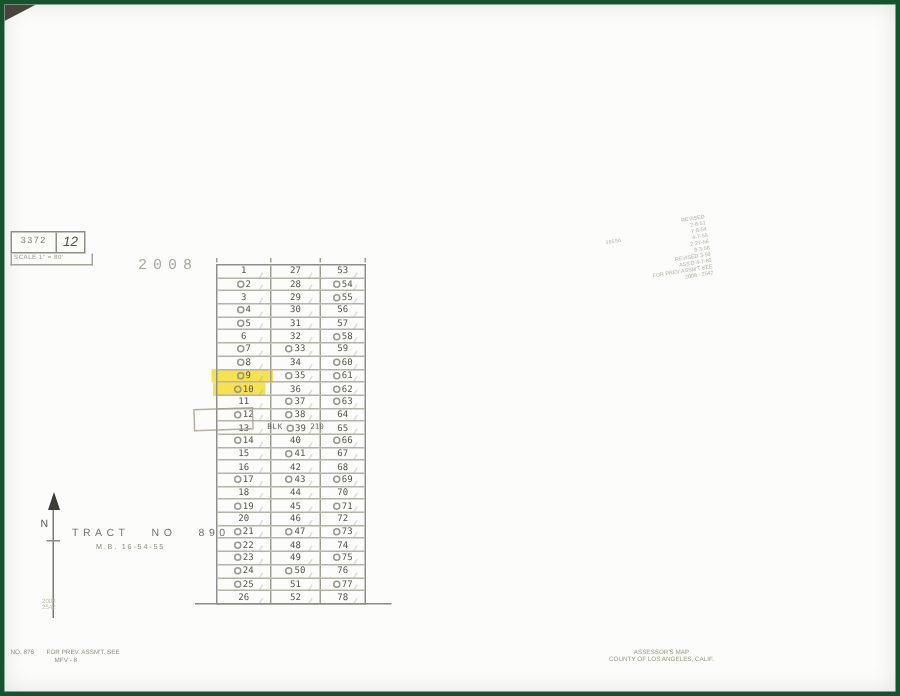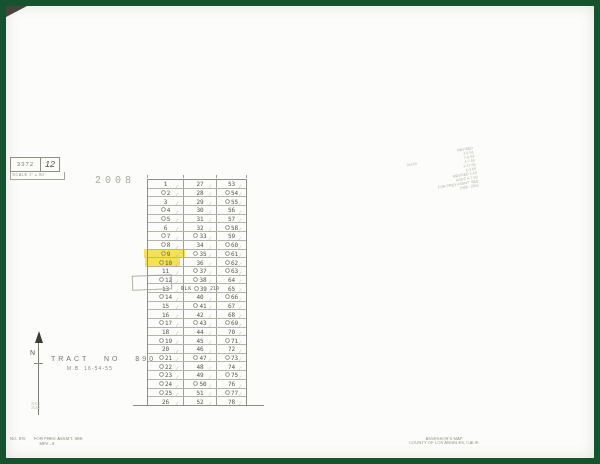--- a/index.html
+++ b/index.html
@@ -1,18 +1,18 @@
 <!DOCTYPE html>
 <html><head>
 <meta charset="utf-8">
 <style>
   html,body{margin:0;padding:0;background:#e9e9e4;}
   .page{position:relative;width:600px;height:464px;background:#fcfcfa;
         font-family:"Liberation Sans",sans-serif;overflow:hidden;
-        box-shadow:inset 0 0 14px rgba(70,70,55,.14);border:6px solid #14532d;box-sizing:border-box;}
+        box-shadow:inset 0 0 14px rgba(70,70,55,.14);border:3px solid #14532d;box-sizing:border-box;}
   .corner-fold{position:absolute;top:0;left:0;width:0;height:0;
         border-top:11px solid #46443c;border-right:21px solid transparent;}
 
   
   .ref-box{position:absolute;left:4px;top:151px;width:50px;color:#6a6a62;}
   .ref-box .top{display:flex;height:13px;border:1px solid #8f8f88;background:#fbfbf8;}
   .ref-box .book{flex:1;font-size:6px;line-height:12px;text-align:center;letter-spacing:1px;color:#87877e;}
   .ref-box .pg{width:18px;border-left:1px solid #8f8f88;font-size:9px;line-height:12px;text-align:center;font-style:italic;color:#55554e;}
   .ref-box .scale{border:1px solid #a5a59c;border-top:none;height:8px;width:55px;box-sizing:border-box;overflow:hidden;}
   .scale-text{display:block;font-size:6px;line-height:8px;transform:scale(.68);transform-origin:0 0;white-space:nowrap;color:#9a9a90;letter-spacing:.5px;padding-left:2px;}

